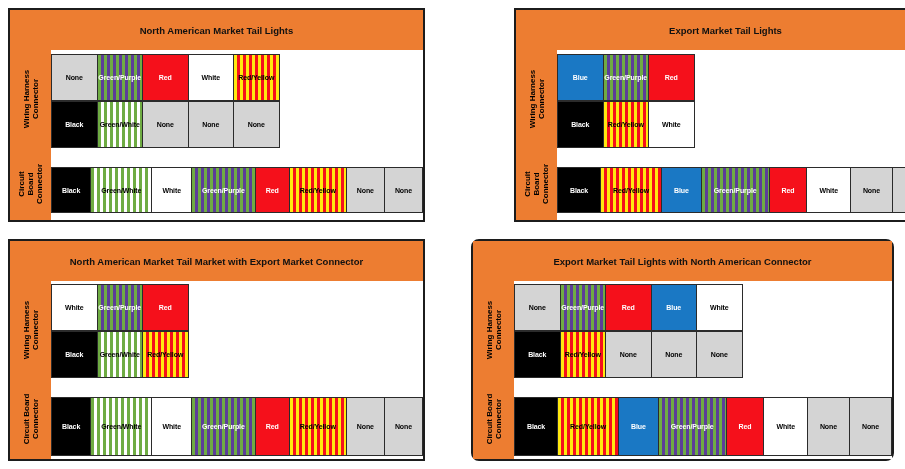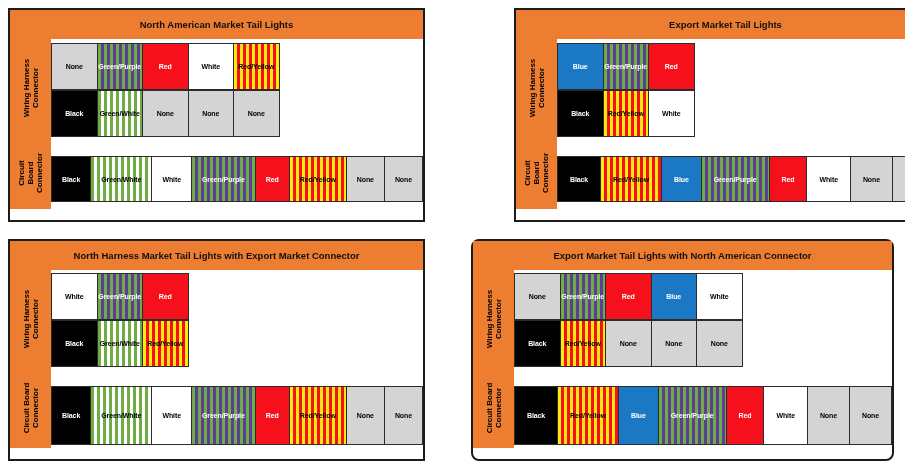--- a/index.html
+++ b/index.html
@@ -11,21 +11,21 @@
   html,body{background:#ffffff;}
   body{font-family:"Liberation Sans", sans-serif;}
   .page{position:relative; width:905px; height:469px; background:#ffffff; overflow:hidden;}
 
   .quad{position:absolute; border:2px solid var(--framborder); background:#ffffff;}
   .q1{left:8px;   top:8px;   width:417px; height:214px;}
   .q2{left:471px; top:8px;   width:423px; height:214px;margin-left:43px;}
   .q3{left:8px;   top:239px; width:417px; height:222px;}
   .q4{left:471px; top:239px; width:423px; height:222px;border-radius:8px;}
 
-  .q-header{height:29px; background:var(--orange); display:flex; align-items:center; justify-content:center;
+  .q-header{height:40px; background:var(--orange); display:flex; align-items:center; justify-content:center;
             font-size:9.5px; font-weight:bold; color:#111; text-align:center; padding:1px 6px;}
   .q-body{display:flex; height:calc(100% - 40px);}
   .q-side{width:41px; background:var(--orange); display:flex; flex-direction:column; flex:0 0 41px;}
   .side-sec{position:relative;}
   .quad-top .side-sec.wh{height:98px;} .quad-bot .side-sec.wh{height:97px;}
   .side-sec.cb{flex:1;}
   .vtext{position:absolute; top:50%; left:50%; transform:translate(-50%,-50%) rotate(-90deg);
          font-size:8px; font-weight:bold; color:#000; text-align:center; line-height:1.15;}
   .side-sec.wh .vtext{width:96px;}
   .quad-top .side-sec.cb .vtext{width:46px;}
@@ -128,21 +128,21 @@
             <div class="cell red">Red</div>
             <div class="cell white">White</div>
             <div class="cell none">None</div>
             <div class="cell none">None</div>
           </div>
       </div>
     </div>
   </section>
 
   <section class="quad quad-bot q3">
-    <header class="q-header">North Harness Market Tail Lights with Export Market Connector</header>
+    <header class="q-header">North American Market Tail Market with Export Market Connector</header>
     <div class="q-body">
       <aside class="q-side">
         <div class="side-sec wh">
           <span class="vtext">Wiring Harness Connector</span>
         </div>
         <div class="side-sec cb">
           <span class="vtext">Circuit Board Connector</span>
         </div>
       </aside>
       <div class="q-content">

